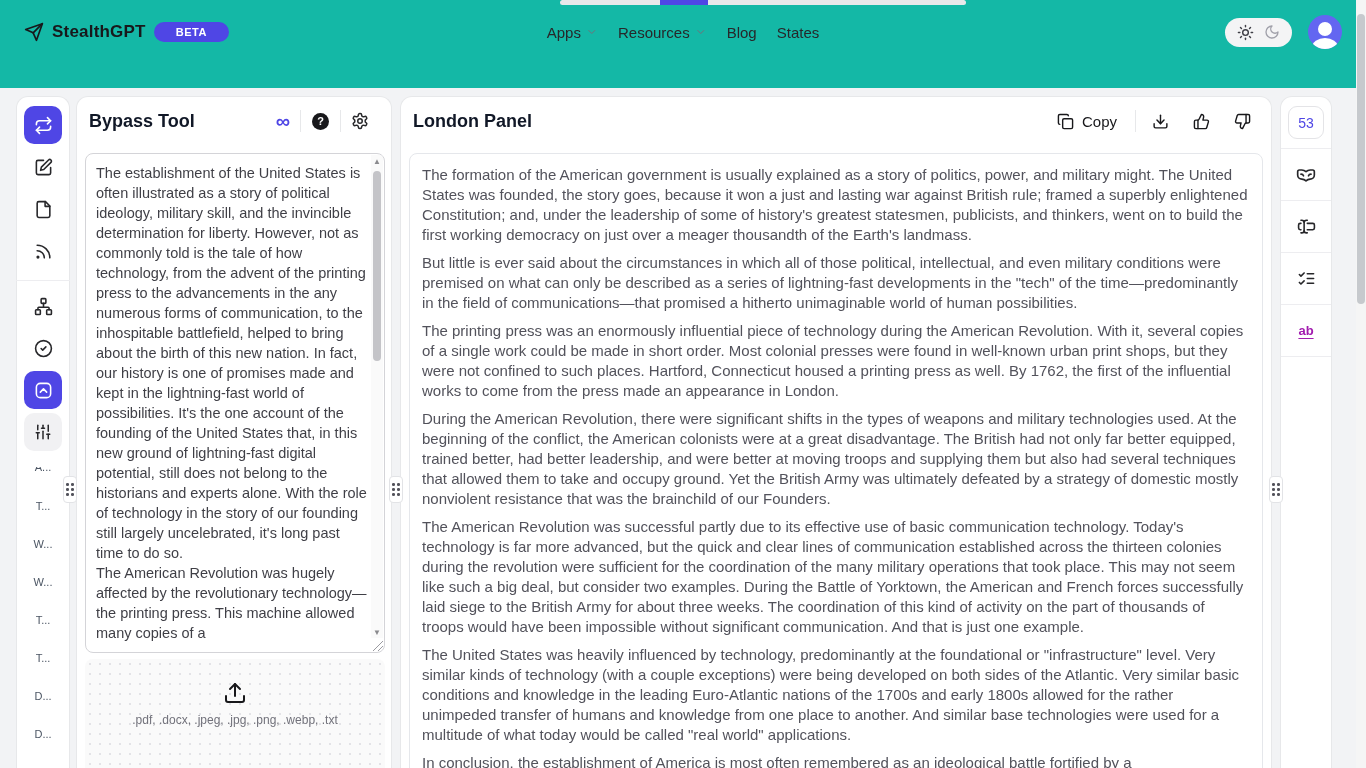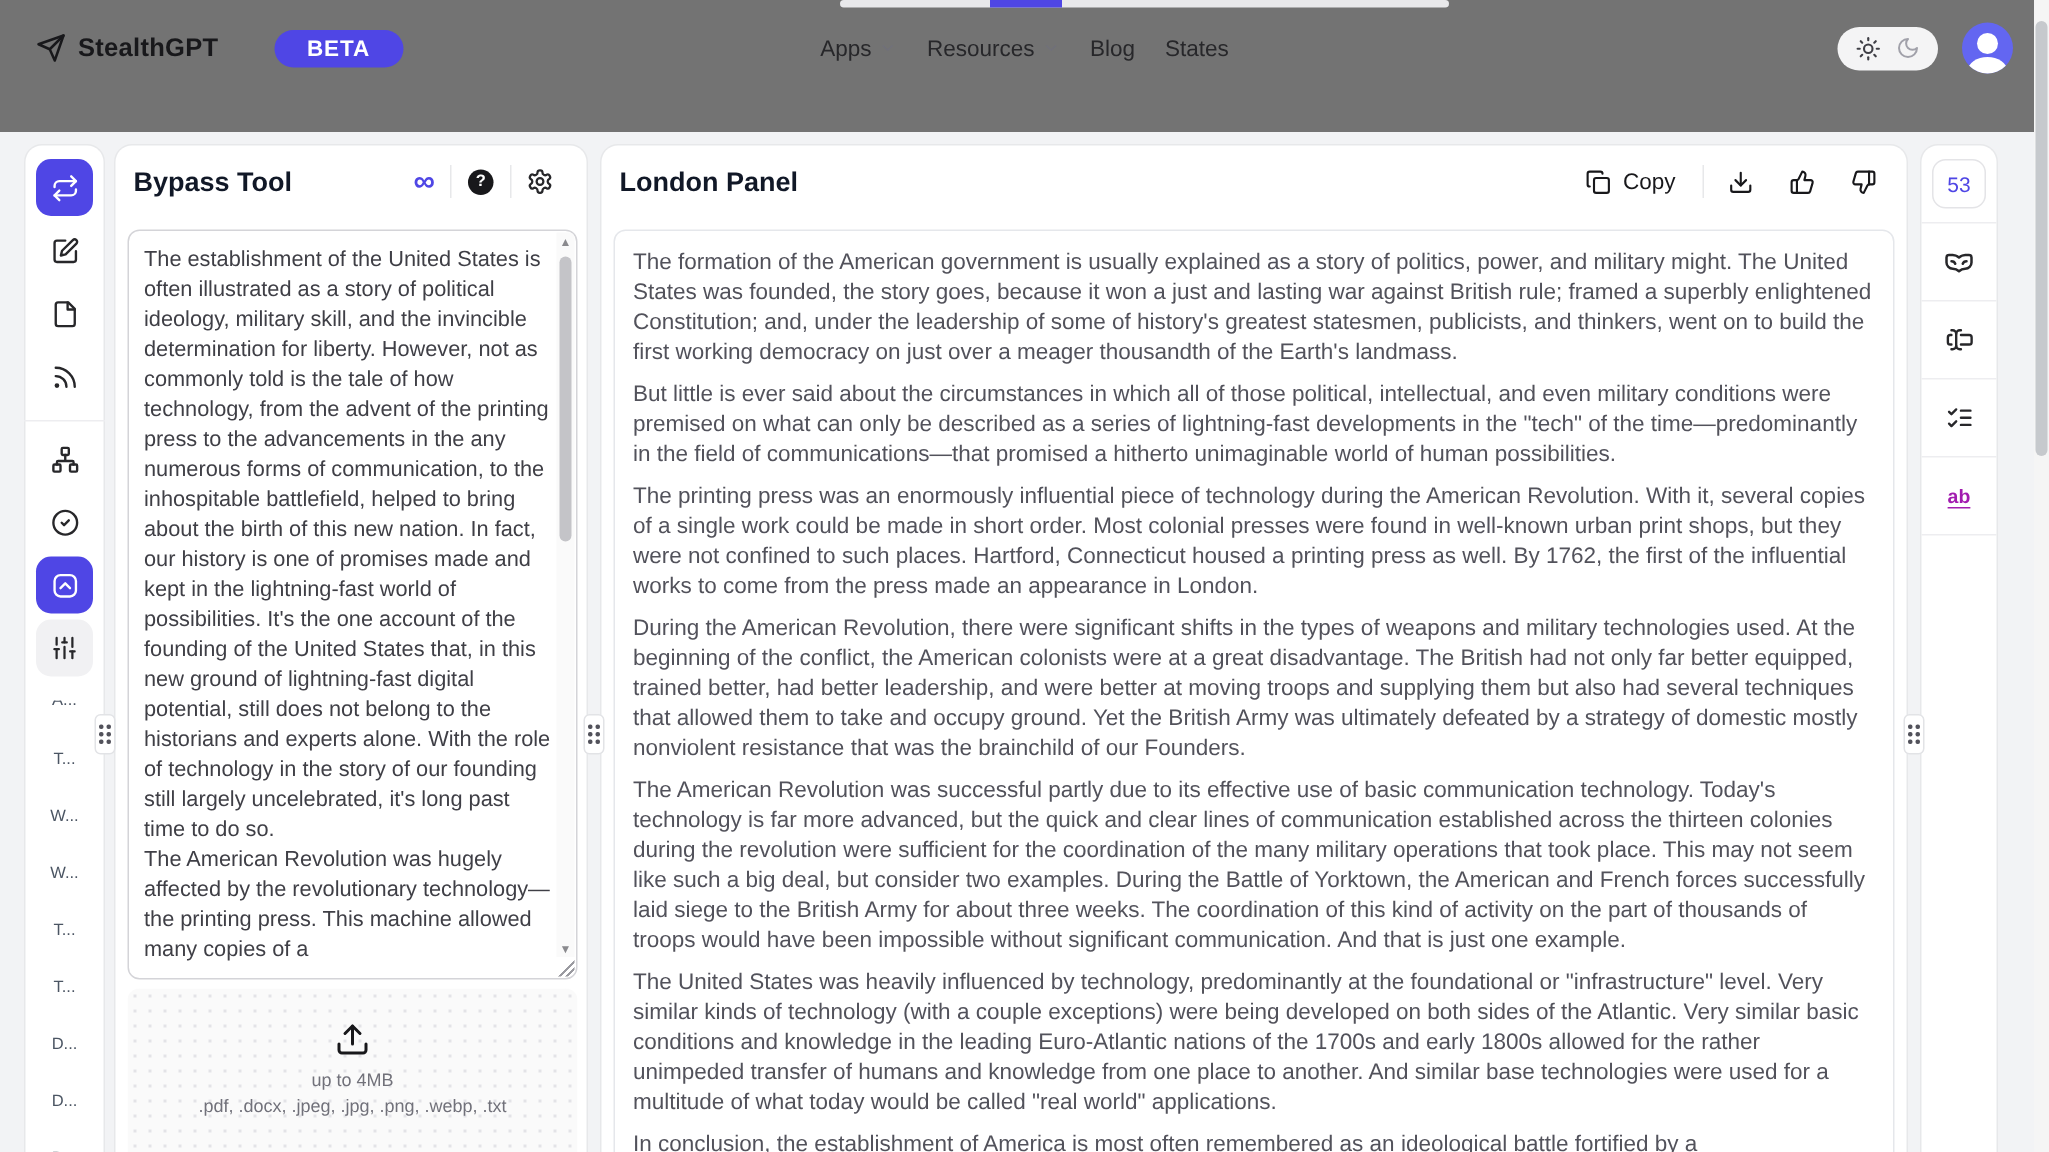--- a/index.html
+++ b/index.html
@@ -2,28 +2,28 @@
 <html><head>
 <meta charset="utf-8">
 <style>
   * { margin:0; padding:0; box-sizing:border-box; }
   html,body { width:1366px; height:768px; overflow:hidden; background:#f2f3f5;
     font-family:"Liberation Sans", sans-serif; color:#18181b; }
   svg { display:block; }
   .ic { stroke:currentColor; fill:none; stroke-width:2; stroke-linecap:round; stroke-linejoin:round; }
 
   
-  .header { position:absolute; left:0; top:0; width:1366px; height:88px; background:#737373; }
+  .header { position:absolute; left:0; top:0; width:1366px; height:88px; background:#14b8a6; }
   .top-indicator { position:absolute; left:560px; top:0; width:406px; height:5px; background:#e8e8ea; border-radius:3px; }
   .top-indicator .thumb { position:absolute; left:100px; top:0; width:48px; height:5px; background:#4f46e5; }
   .header-row { position:absolute; left:24px; right:24px; top:12px; height:40px; display:flex; align-items:center; }
   .brand { display:flex; align-items:center; gap:8px; }
   .brand-name { font-size:17px; font-weight:700; letter-spacing:.2px; color:#18181b; }
-  .beta-badge { background:#4f46e5; color:#fff; font-size:15px; font-weight:700; letter-spacing:.6px;
-    padding:4px 22px; border-radius:999px;margin-left:29px; }
+  .beta-badge { background:#4f46e5; color:#fff; font-size:11px; font-weight:700; letter-spacing:.6px;
+    padding:4px 22px; border-radius:999px; }
   .nav { position:absolute; left:50%; transform:translateX(-50%); display:flex; align-items:center; gap:20px; }
   .nav-item { display:flex; align-items:center; gap:5px; font-size:15px; color:#27272a; cursor:pointer; }
   .nav-item .chev { color:#71717a; }
   .header-right { margin-left:auto; display:flex; align-items:center; gap:16px; }
   .theme-pill { display:flex; align-items:center; gap:10px; background:#f4f4f5; border-radius:999px; padding:6px 12px; }
   .theme-sun { color:#3f3f46; }
   .theme-moon { color:#a1a1aa; }
   .avatar { width:34px; height:34px; border-radius:50%; background:#6366f1; overflow:hidden; position:relative; }
   .avatar .head { position:absolute; left:10px; top:7px; width:14px; height:14px; border-radius:50%; background:#fff; }
   .avatar .body { position:absolute; left:4px; top:23px; width:26px; height:18px; border-radius:50%; background:#fff; }
@@ -294,21 +294,20 @@
   </div>
 
   <div class="dropzone">
     <div class="dz-icon">
       <svg class="ic" width="24" height="24" viewBox="0 0 24 24">
           <path d="M21 15v4a2 2 0 0 1-2 2H5a2 2 0 0 1-2-2v-4"></path>
           <polyline points="17 8 12 3 7 8"></polyline>
           <line x1="12" y1="3" x2="12" y2="15"></line>
         </svg>
     </div>
-    <div class="dz-sub">up to 4MB</div>
     <div class="dz-formats">.pdf, .docx, .jpeg, .jpg, .png, .webp, .txt</div>
   </div>
 </div>
 
 <div class="panel output-panel">
   <div class="panel-head">
     <span class="panel-title">London Panel</span>
     <div class="op-head-right">
       <div class="copy-btn">
         <span>

